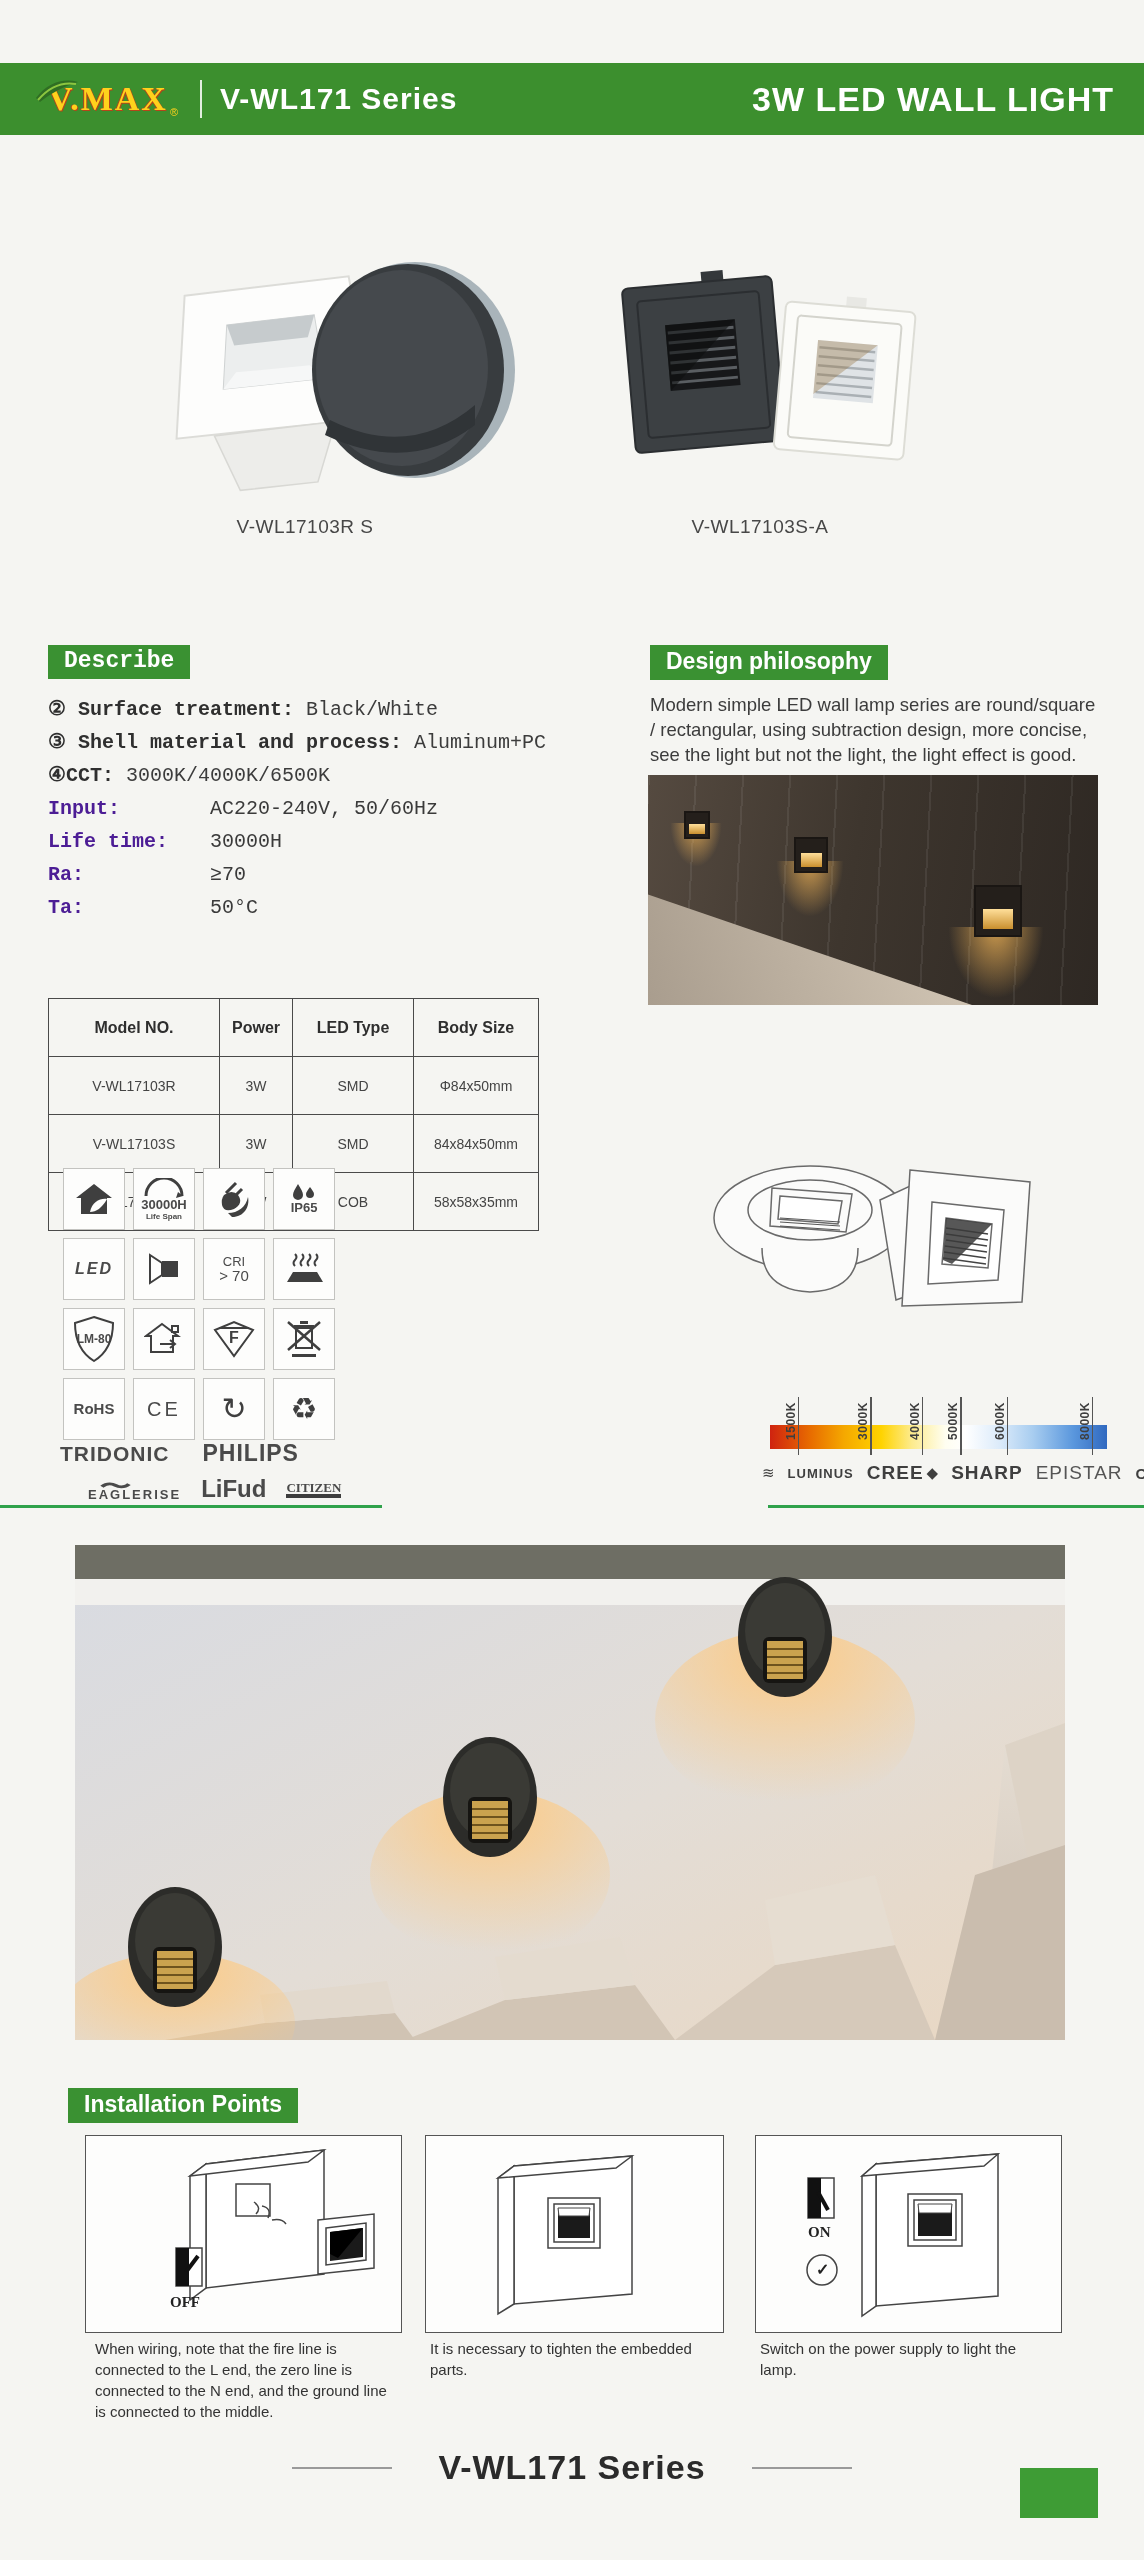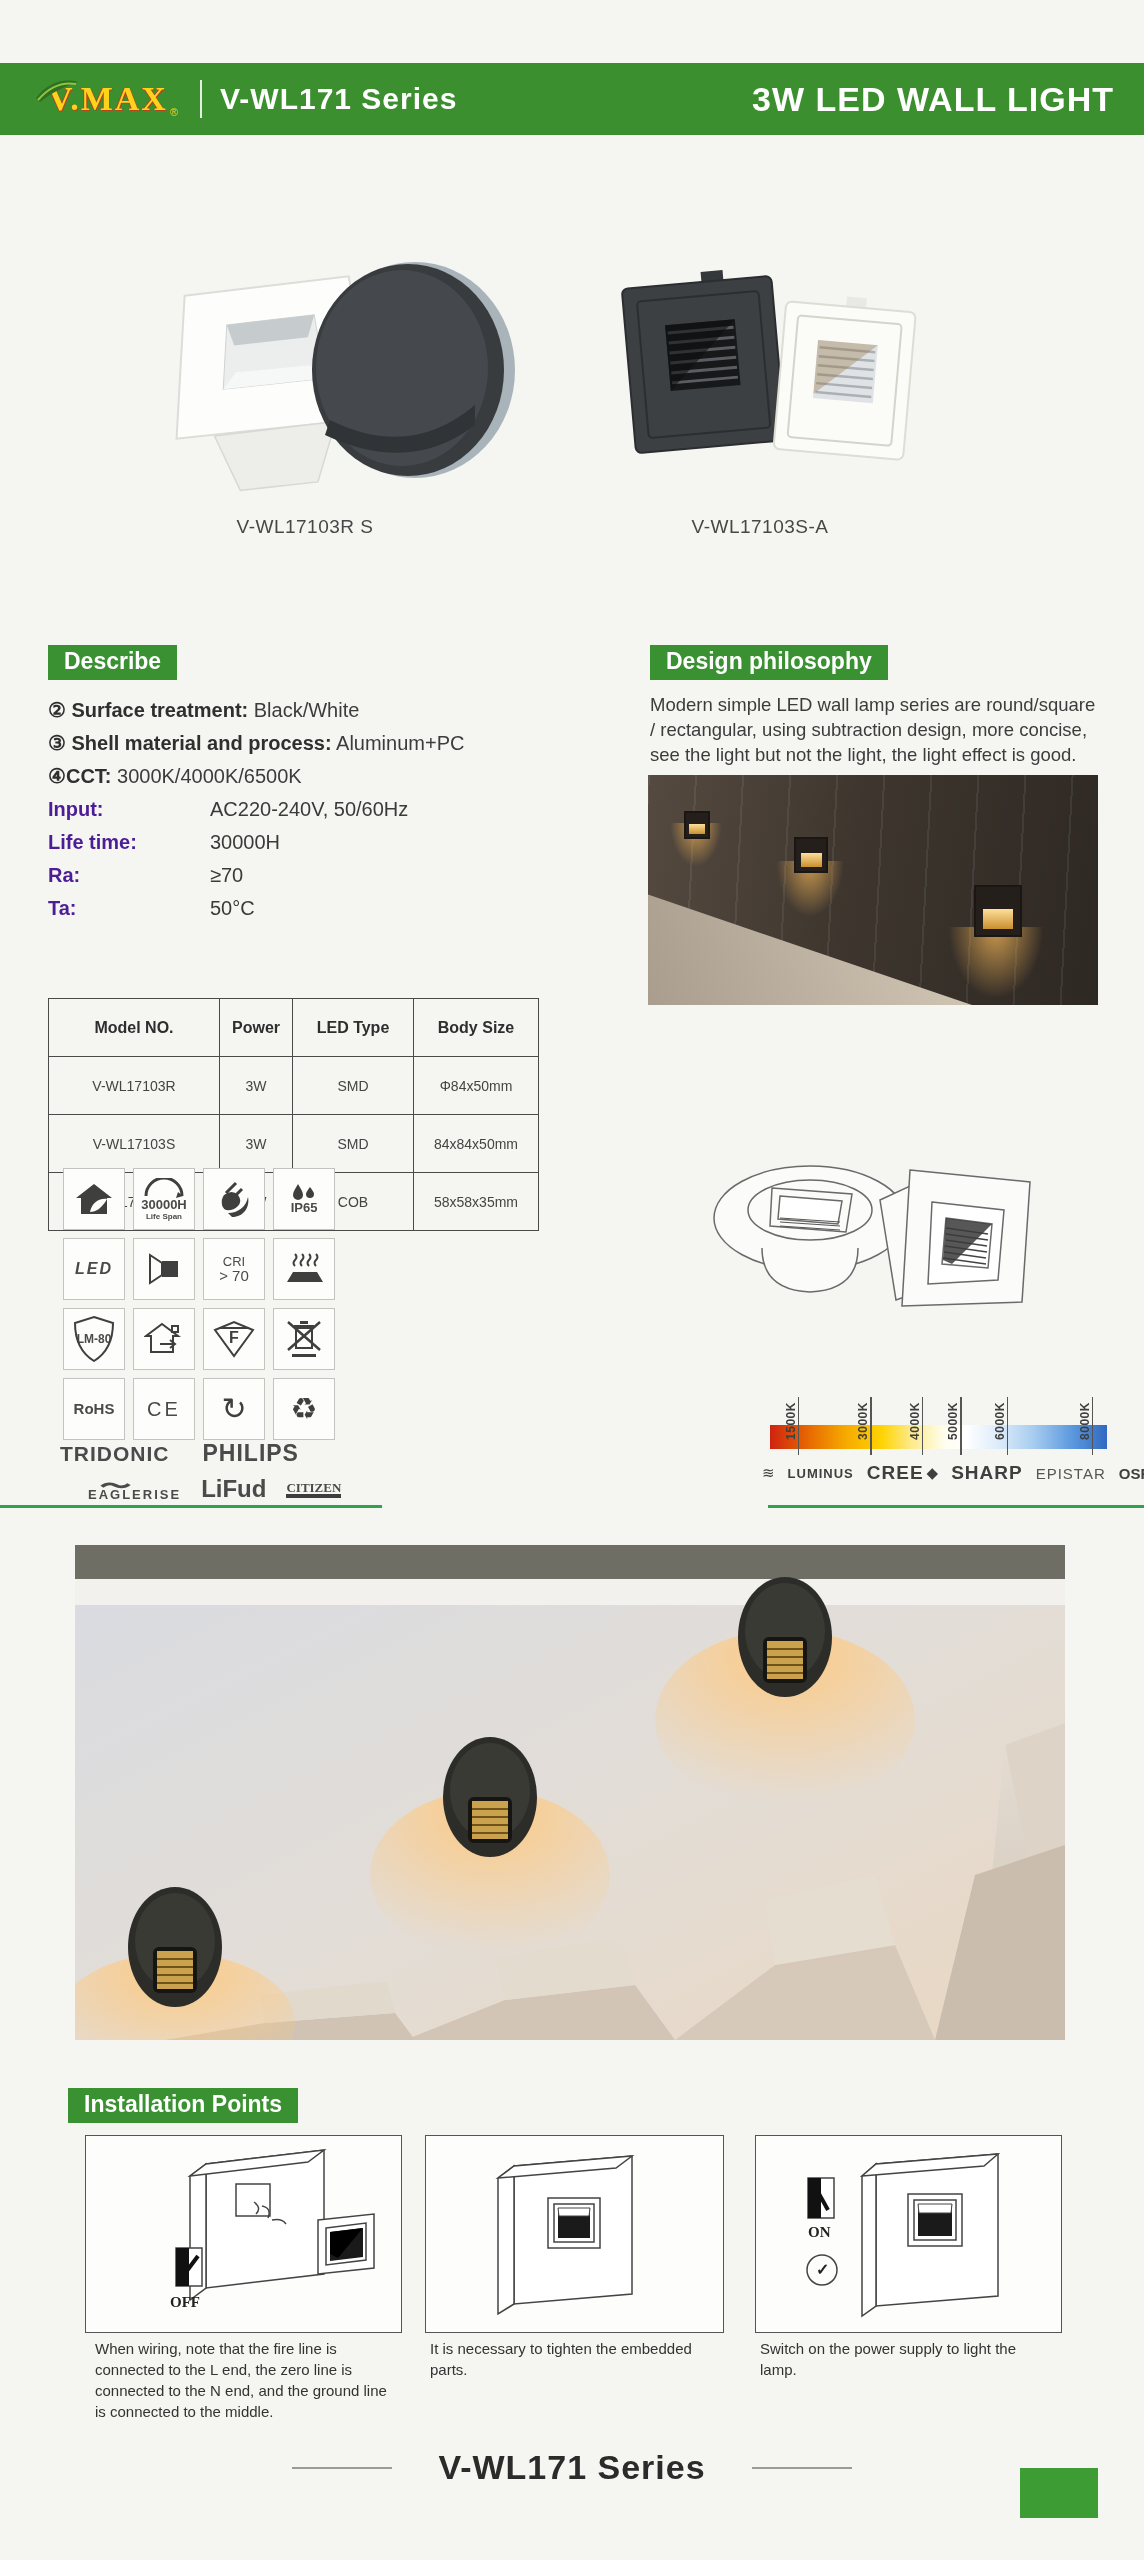--- a/index.html
+++ b/index.html
@@ -23,21 +23,21 @@
 
   
   .product-caption{font-size:19px;color:#474747;letter-spacing:.5px;}
   #cap-left{top:516px;left:190px;width:230px;text-align:center;}
   #cap-right{top:516px;left:650px;width:220px;text-align:center;}
 
   
   .tag{background:#3a9132;color:#fff;font-weight:bold;display:inline-block;padding:3px 16px 5px 16px;font-size:23px;}
 
   
-  #describe-block{top:645px;left:48px;width:575px;}
+  #describe-block{top:645px;left:48px;width:575px;font-family:Liberation Mono, monospace;}
   .d-item{font-size:20px;line-height:33px;color:#3c3c3c;}
   .d-item b{color:#2f2f2f;}
   .kv{display:flex;font-size:20px;line-height:33px;}
   .kv .k{font-weight:bold;width:162px;color:#4c1d95;}
 
   
   #spec-table{top:998px;left:48px;border-collapse:collapse;}
   #spec-table th,#spec-table td{border:1.5px solid #4a4a4a;text-align:center;padding:14px 10px;height:29px;}
   #spec-table th{font-size:16px;color:#2e2e2e;}
   #spec-table td{font-size:14px;color:#444;}
@@ -84,21 +84,21 @@
   #cct{top:1383px;left:770px;width:337px;height:110px;}
   #cct .bar{position:absolute;top:42px;left:0;width:337px;height:24px;
     background:linear-gradient(to right,#cf2310 0%,#e86c00 12%,#f5a800 22%,#ffd300 33%,#fdeb8c 42%,#fffef0 52%,#ffffff 58%,#dcebfa 68%,#a8cdf0 78%,#5a97dd 90%,#3069c0 100%);}
   #cct .tick{position:absolute;top:14px;width:1.5px;height:58px;background:#555;}
   #cct .tlab{position:absolute;top:38px;transform:translateX(-50%) translateY(-100%) rotate(-90deg);transform-origin:50% 100%;font-size:12px;font-weight:bold;color:#3f3f3f;letter-spacing:.5px;}
   #led-brands{top:1462px;left:762px;width:382px;display:flex;align-items:center;gap:13px;color:#3f3f3f;}
   #led-brands .mk{font-size:15px;}
   #led-brands .luminus{font-weight:bold;font-size:13px;letter-spacing:1px;}
   #led-brands .cree{font-weight:bold;font-size:19px;letter-spacing:1px;}
   #led-brands .sharp{font-weight:bold;font-size:19px;letter-spacing:1px;}
-  #led-brands .epistar{font-size:15px;letter-spacing:1px;color:#555;}
+  #led-brands .epistar{font-size:19px;letter-spacing:1px;color:#555;}
   #led-brands .osram{font-weight:bold;font-size:15px;}
 
   
   #stairs{top:1545px;left:75px;width:990px;height:495px;}
 
   
   #install-tag{top:2088px;left:68px;}
   .ibox{border:1.5px solid #555;background:#fdfdfc;}
   #ibox1{top:2135px;left:85px;width:315px;height:196px;}
   #ibox2{top:2135px;left:425px;width:297px;height:196px;}

